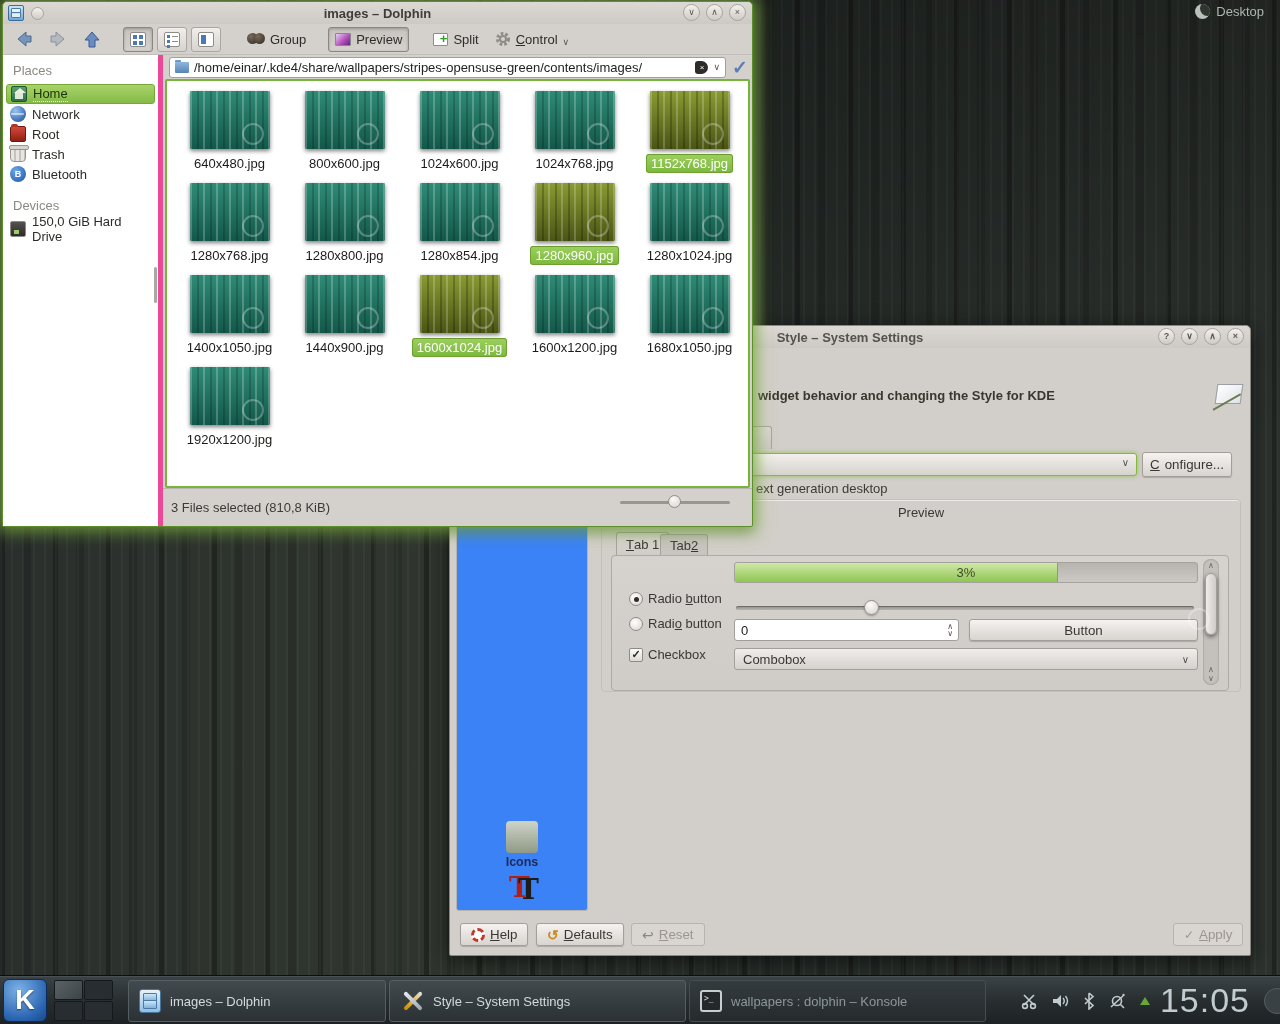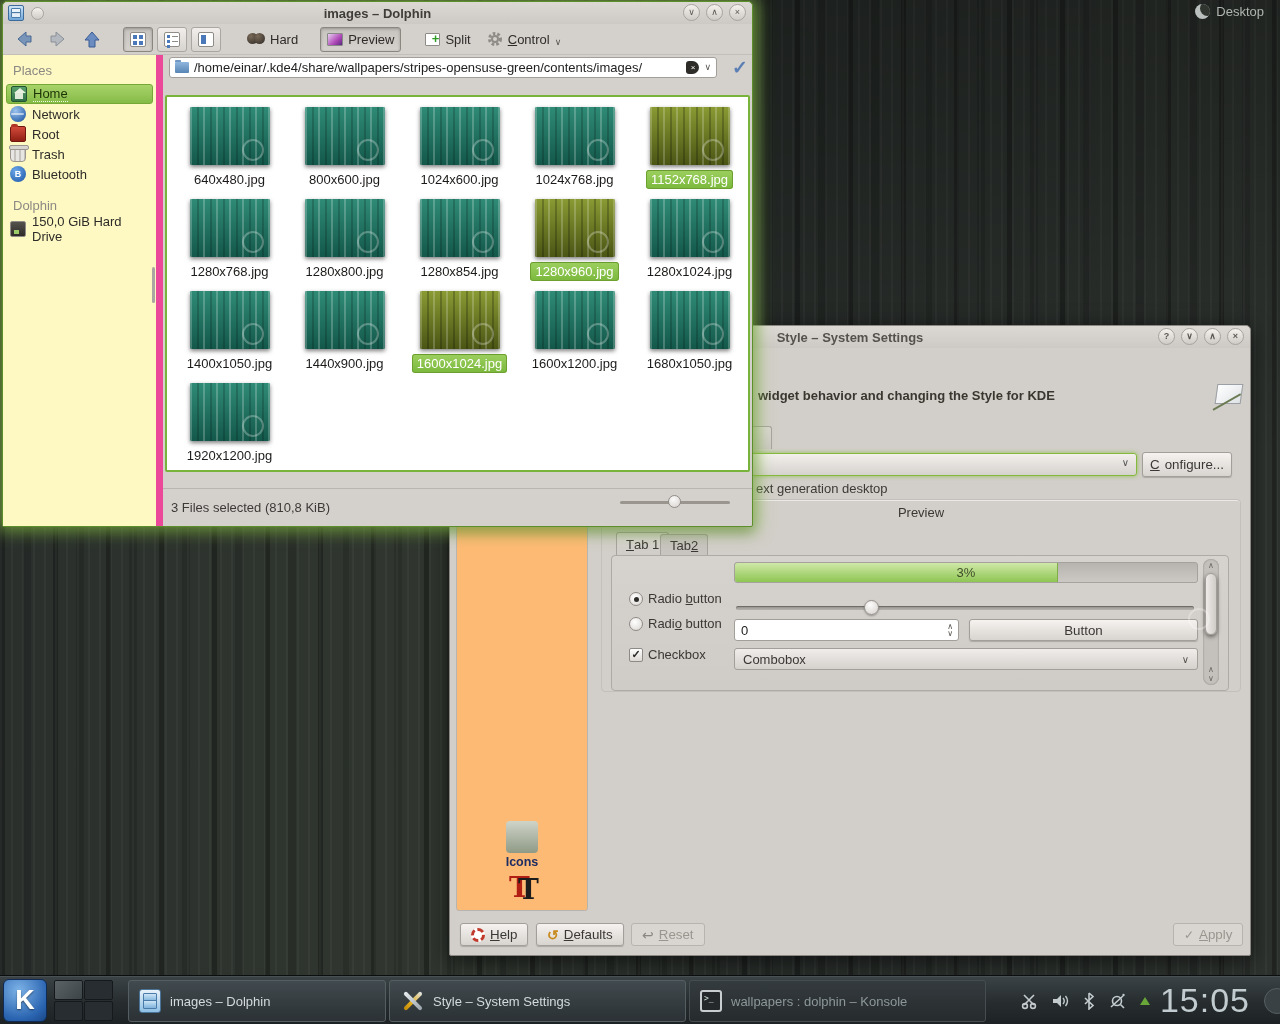--- a/index.html
+++ b/index.html
@@ -34,21 +34,21 @@
     border:1px solid #9aa0a6;transform:skewX(-8deg)}
   .ss-style-icon::after{content:"";position:absolute;left:-4px;top:16px;width:30px;height:2px;background:#6a7a52;transform:rotate(-32deg)}
   .ss-tab-sliver{position:absolute;left:240px;top:100px;width:82px;height:23px;background:linear-gradient(180deg,#dad6d2,#cbc7c3);
     border:1px solid #a6a29d;border-bottom:none;border-radius:3px 3px 0 0}
   .ss-combo-focus{position:absolute;left:150px;top:127px;width:537px;height:23px;border:1px solid #84b93d;border-radius:3px;
     background:linear-gradient(180deg,#f2efec,#d6d2ce);box-shadow:0 0 4px rgba(134,190,62,.85)}
   .ss-combo-focus .arr{position:absolute;right:7px;top:3px;color:#555;font-size:10px}
   .btn-configure{position:absolute;left:692px;top:126px;width:90px;height:25px}
   .ss-desc{position:absolute;left:306px;top:155px;color:#3c3a36}
   
-  .ss-side{position:absolute;left:6px;top:28px;width:132px;height:557px;background:#fdba74;border:1px solid #b8b4af;border-radius:3px;overflow:hidden}
+  .ss-side{position:absolute;left:6px;top:28px;width:132px;height:557px;background:#3b82f6;border:1px solid #b8b4af;border-radius:3px;overflow:hidden}
   .si{position:absolute;width:100%;text-align:center;color:#1d2c63;font-weight:bold;font-size:12.5px;line-height:14px}
   .si-icon{width:32px;height:32px;margin:0 auto 2px;position:relative}
   .si-cut .si-icon{background:linear-gradient(180deg,#cfd4c9,#8f9a86);border-radius:4px}
   .si-fonts .si-icon::before{content:"T";font-family:"DejaVu Serif",serif;font-size:28px;font-weight:bold;color:#b01e14;position:absolute;left:3px;top:0}
   .si-fonts .si-icon::after{content:"T";font-family:"DejaVu Serif",serif;font-size:28px;font-weight:bold;color:#1c1c1c;position:absolute;left:12px;top:2px}
   
   .ss-preview{position:absolute;left:151px;top:173px;width:640px;height:193px;border:1px solid #c3bfba;border-radius:4px;
     box-shadow:inset 0 1px 0 rgba(255,255,255,.55)}
   .ss-preview .pv-title{position:absolute;top:5px;width:100%;text-align:center;color:#3a3835}
   .tab{position:absolute;height:22px;padding:0 9px;display:inline-flex;align-items:center;border:1px solid #a6a29d;border-bottom:none;
@@ -113,49 +113,49 @@
   .mini.details::before{content:"";position:absolute;left:7px;top:3px;width:6px;height:1px;background:#8f8b86;box-shadow:0 5px 0 #8f8b86,0 10px 0 #8f8b86}
   .mini.columns::after{content:"";position:absolute;left:2px;top:2px;width:5px;height:9px;background:#4a78b8}
   .binoc{width:18px;height:12px;position:relative}
   .binoc::before,.binoc::after{content:"";position:absolute;top:0;width:11px;height:11px;border-radius:50%;background:radial-gradient(circle at 35% 30%,#7a6a58,#2e2a26)}
   .binoc::before{left:0}.binoc::after{right:0}
   .pv-ic{width:16px;height:13px;border:1px solid #888;background:linear-gradient(135deg,#e8d0f0,#b04ab8 60%,#5a2a80);border-radius:1px}
   .split-ic{width:15px;height:13px;border:1px solid #8f8b86;background:#fff;position:relative;border-radius:1px}
   .split-ic::after{content:"+";position:absolute;right:0px;top:-3px;color:#2f9d23;font-weight:bold;font-size:13px}
   .caret{font-size:9px;color:#55524e}
   .d-body{flex:1;display:flex;min-height:0}
-  .d-places{width:160px;background:#fef9c3;border-right:7px solid #ec4899;padding-top:4px;position:relative}
+  .d-places{width:160px;background:#ffffff;border-right:5px solid #ec4899;padding-top:4px;position:relative}
   .p-head{color:#8c8984;padding:4px 10px 6px}
   .place{display:flex;align-items:center;gap:6px;height:20px;padding:0 4px;margin:0 3px;color:#2e2c29;border-radius:3px}
   .place[data-active="true"]{background:linear-gradient(180deg,#a8d36a,#85bb47);border:1px solid #76a838;color:#1d3306}
   .place[data-active="true"] .p-label{border-bottom:1px dotted #eef7e2}
   .p-icon{width:16px;height:16px;position:relative;flex:0 0 16px}
   .p-icon[data-icon="home"]{background:linear-gradient(180deg,#59a06b,#2f7046);border-radius:2px;border:1px solid #235535}
   .p-icon[data-icon="home"]::after{content:"";position:absolute;left:3px;top:6px;width:8px;height:6px;background:#dfe9d8}
   .p-icon[data-icon="home"]::before{content:"";position:absolute;left:2px;top:1px;border-left:6px solid transparent;border-right:6px solid transparent;border-bottom:5px solid #e8f0e0}
   .p-icon[data-icon="network"]{border-radius:50%;background:radial-gradient(circle at 35% 30%,#9cc4ee,#3a6fb5 70%,#224a80)}
   .p-icon[data-icon="network"]::after{content:"";position:absolute;left:1px;top:7px;width:13px;height:2px;background:rgba(255,255,255,.55);border-radius:1px}
   .p-icon[data-icon="root"]{background:linear-gradient(180deg,#d24a3a,#8f1f14);border-radius:2px;border:1px solid #6f170e}
   .p-icon[data-icon="root"]::before{content:"";position:absolute;left:0;top:-3px;width:7px;height:3px;background:#b03526;border-radius:2px 2px 0 0}
   .p-icon[data-icon="trash"]{background:repeating-linear-gradient(90deg,#e8e6e3 0 3px,#c6c3bf 3px 5px);border:1px solid #9a968f;border-radius:2px 2px 4px 4px}
   .p-icon[data-icon="trash"]::before{content:"";position:absolute;left:-2px;top:-2px;width:18px;height:3px;background:#d8d5d1;border:1px solid #9a968f;border-radius:2px}
   .p-icon[data-icon="bluetooth"]{border-radius:50%;background:radial-gradient(circle at 35% 30%,#6aa6e8,#1c55a8);display:flex;align-items:center;justify-content:center}
   .p-icon[data-icon="bluetooth"]::after{content:"B";color:#fff;font-size:9px;font-weight:bold}
   .p-icon[data-icon="drive"]{background:linear-gradient(180deg,#55514d,#2e2b28);border:1px solid #8f8b86;border-radius:2px}
   .p-icon[data-icon="drive"]::after{content:"";position:absolute;left:3px;bottom:2px;width:5px;height:4px;background:#9ccb6a}
   .p-scroll{position:absolute;right:1px;top:212px;width:3px;height:36px;border-radius:2px;background:#aaa6a1}
   .d-right{flex:1;display:flex;flex-direction:column;min-width:0}
-  .d-urlrow{height:24px;display:flex;align-items:center;gap:15px;padding:1px 4px 1px 6px}
+  .d-urlrow{height:24px;display:flex;align-items:center;gap:6px;padding:1px 4px 1px 6px}
   .urlbar{flex:1;height:21px;background:#fff;border:1px solid #a29e99;border-radius:3px;display:flex;align-items:center;gap:5px;padding:0 5px;color:#222}
   .folder-ic{width:14px;height:11px;background:linear-gradient(180deg,#8fb6dd,#5785b5);border-radius:1px;position:relative;flex:0 0 14px}
   .folder-ic::before{content:"";position:absolute;left:0;top:-2px;width:6px;height:2px;background:#6f99c4;border-radius:1px 1px 0 0}
   .urlpath{flex:1;white-space:nowrap;overflow:hidden}
   .clear-ic{width:13px;height:13px;border-radius:3px 50% 50% 3px;background:#2e2c29;color:#fff;font-size:8px;display:flex;align-items:center;justify-content:center}
   .go-check{color:#5b7fb4;font-size:19px;font-weight:bold;line-height:1}
-  .d-view{flex:1;margin:16px 2px;border:2px solid #78b43c;border-radius:2px;background:#fff;overflow:hidden;position:relative}
+  .d-view{flex:1;margin:0 2px;border:2px solid #78b43c;border-radius:2px;background:#fff;overflow:hidden;position:relative}
   .d-grid{display:flex;flex-wrap:wrap;padding:10px 0 0 5px}
   .cell{width:115px;height:92px;text-align:center}
   .thumb{width:80px;height:58px;margin:0 auto;border-radius:1px;position:relative;box-shadow:0 2px 4px rgba(0,0,0,.5);
     background:
       repeating-linear-gradient(90deg, rgba(255,255,255,.22) 0 2px, rgba(255,255,255,0) 2px 7px, rgba(0,0,0,.18) 7px 9px, rgba(0,0,0,0) 9px 13px),
       linear-gradient(180deg,#2f8b76,#13584a)}
   .thumb::after{content:"";position:absolute;right:6px;bottom:4px;width:18px;height:18px;border-radius:50%;border:2px solid rgba(255,255,255,.28)}
   .cell[data-selected="true"] .thumb{background:
       repeating-linear-gradient(90deg, rgba(255,255,255,.20) 0 2px, rgba(255,255,255,0) 2px 7px, rgba(0,0,0,.22) 7px 9px, rgba(0,0,0,0) 9px 13px),
       linear-gradient(180deg,#8a9a33,#4a5514)}
@@ -338,21 +338,21 @@
       </span>
     <span class="tbtn framed">
         <span class="mini details"></span>
       </span>
     <span class="tbtn framed">
         <span class="mini columns"></span>
       </span>
     <span style="width:12px"></span>
     <span class="tbtn">
       <span class="binoc"></span>
-      <span>Hard</span>
+      <span>Group</span>
     </span>
     <span style="width:8px"></span>
     <span class="tbtn pressed">
       <span class="pv-ic"></span>
       <span>Preview</span>
     </span>
     <span style="width:10px"></span>
     <span class="tbtn">
       <span class="split-ic"></span>
       <span>Split</span>
@@ -391,21 +391,21 @@
             <span class="p-icon" data-icon="trash"></span>
             <span class="p-label">Trash</span>
           </div>
 
           <div class="place" data-active="false">
             <span class="p-icon" data-icon="bluetooth"></span>
             <span class="p-label">Bluetooth</span>
           </div>
 
       </div>
-      <div class="p-head" style="margin-top:10px">Dolphin</div>
+      <div class="p-head" style="margin-top:10px">Devices</div>
       <div>
 
           <div class="place" data-active="false">
             <span class="p-icon" data-icon="drive"></span>
             <span class="p-label">150,0 GiB Hard Drive</span>
           </div>
 
       </div>
       <div class="p-scroll"></div>
     </div>

